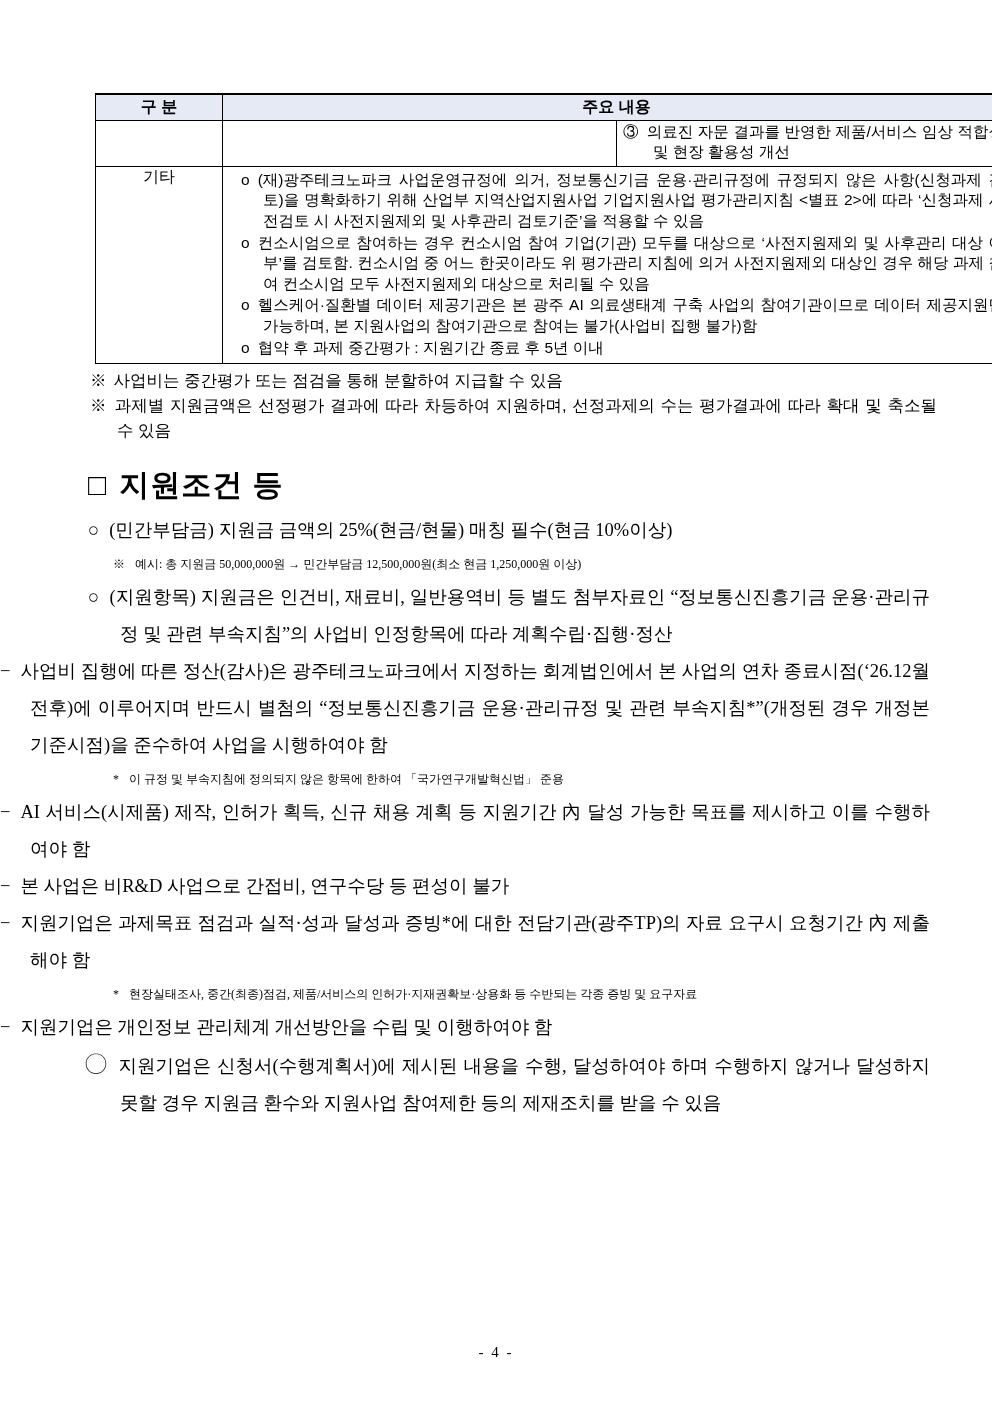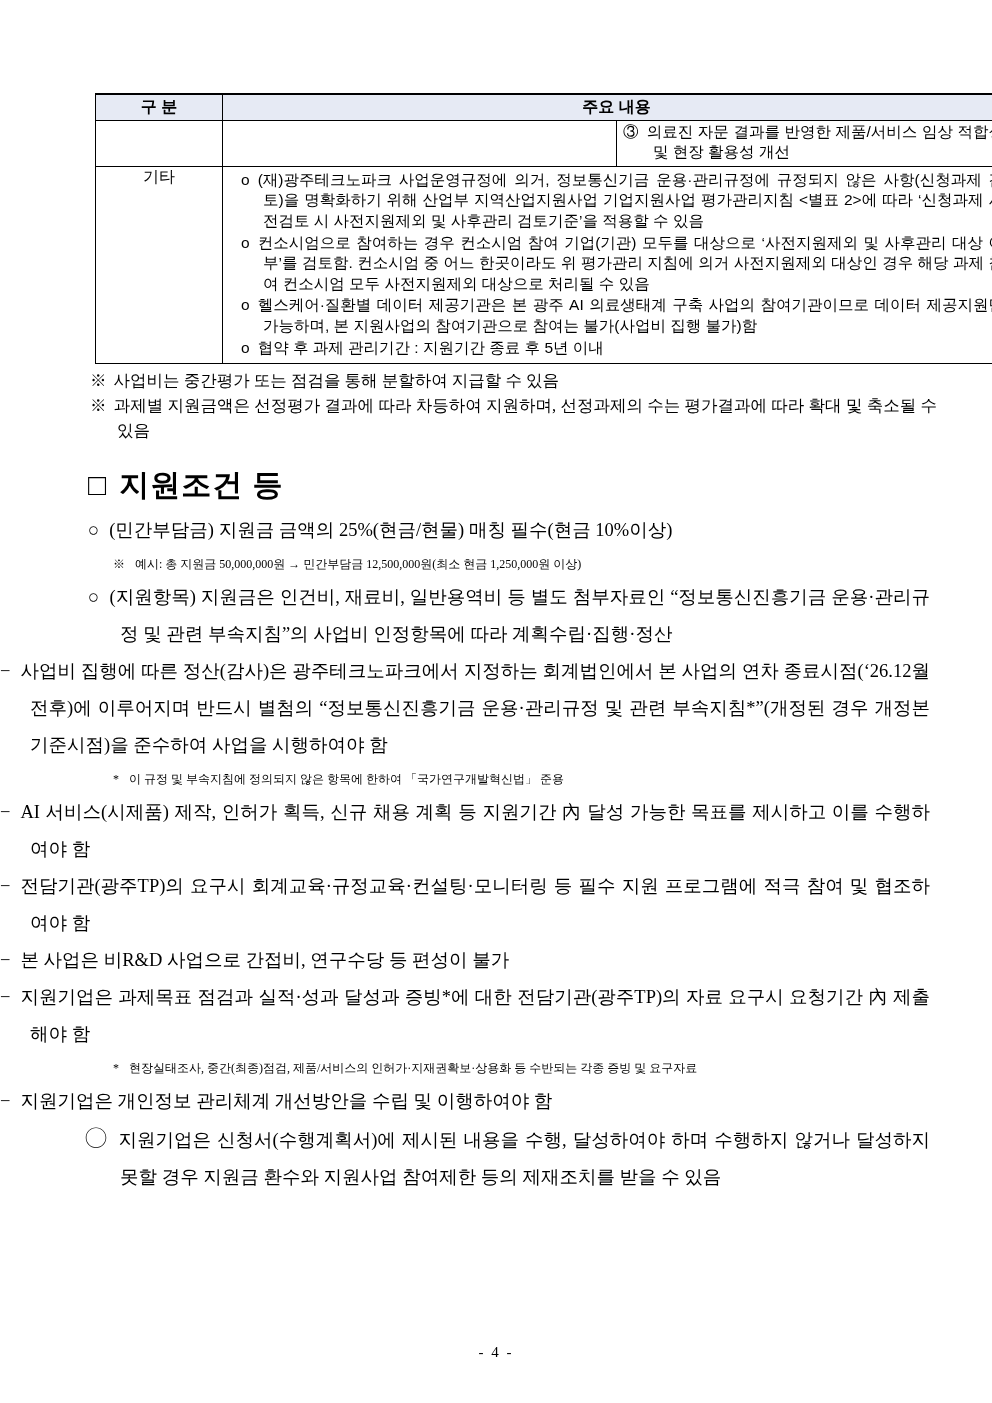--- a/index.html
+++ b/index.html
@@ -28,21 +28,21 @@
   td.gita-label { text-align:center; vertical-align:middle; font-size:16px; }
   td.gita-content { padding:3px 6px 4px 18px; }
   .t-item { padding-left:22px; text-indent:-22px; text-align:justify; margin-bottom:1px; }
   .t-mk { padding-right:8px; }
   .c-item { padding-left:30px; text-indent:-30px; text-align:justify; }
   .c-mk { padding-right:8px; }
 
   
   .footnotes {
     margin:4px 55px 0 90px;
-    font-family:Liberation Serif, serif;
+    font-family:Liberation Sans, sans-serif;
     font-size:16.5px; line-height:25px;
   }
   .footnote { padding-left:27px; text-indent:-27px; text-align:justify; }
   .fn-mk { padding-right:7px; }
 
   
   .section-heading {
     margin:25px 0 10px 88px;
     font-family:"Liberation Sans", sans-serif;
     font-weight:bold; font-size:30px; line-height:34px;
@@ -93,21 +93,21 @@
         <div class="t-item">
           <span class="t-mk">o</span><span>(재)광주테크노파크 사업운영규정에 의거, 정보통신기금 운용·관리규정에 규정되지 않은 사항(신청과제 검토)을 명확화하기 위해 산업부 지역산업지원사업 기업지원사업 평가관리지침 &lt;별표 2&gt;에 따라 ‘신청과제 사전검토 시 사전지원제외 및 사후관리 검토기준’을 적용할 수 있음</span>
         </div>
         <div class="t-item">
           <span class="t-mk">o</span><span>컨소시엄으로 참여하는 경우 컨소시엄 참여 기업(기관) 모두를 대상으로 ‘사전지원제외 및 사후관리 대상 여부’를 검토함. 컨소시엄 중 어느 한곳이라도 위 평가관리 지침에 의거 사전지원제외 대상인 경우 해당 과제 참여 컨소시엄 모두 사전지원제외 대상으로 처리될 수 있음</span>
         </div>
         <div class="t-item">
           <span class="t-mk">o</span><span>헬스케어·질환별 데이터 제공기관은 본 광주 AI 의료생태계 구축 사업의 참여기관이므로 데이터 제공지원만 가능하며, 본 지원사업의 참여기관으로 참여는 불가(사업비 집행 불가)함</span>
         </div>
         <div class="t-item">
-          <span class="t-mk">o</span><span>협약 후 과제 관리기간 : 지원기간 종료 후 5년 이내</span>
+          <span class="t-mk">o</span><span>협약 후 과제 중간평가 : 지원기간 종료 후 5년 이내</span>
         </div>
       </td>
     </tr>
   </tbody>
     </table>
 
   <div class="footnotes">
     <div class="footnote">
       <span class="fn-mk">※</span><span>사업비는 중간평가 또는 점검을 통해 분할하여 지급할 수 있음</span>
     </div>
@@ -141,23 +141,20 @@
 
     <div class="para p-note">
       <span class="mk">*</span><span>이 규정 및 부속지침에 정의되지 않은 항목에 한하여 「국가연구개발혁신법」 준용</span>
     </div>
 
 
     <div class="para p-dash">
       <span class="mk">−</span><span>AI 서비스(시제품) 제작, 인허가 획득, 신규 채용 계획 등 지원기간 內 달성 가능한 목표를 제시하고 이를 수행하여야 함</span>
     </div>
 
-    <div class="para p-dash">
-      <span class="mk">−</span><span>전담기관(광주TP)의 요구시 회계교육·규정교육·컨설팅·모니터링 등 필수 지원 프로그램에 적극 참여 및 협조하여야 함</span>
-    </div>
 
     <div class="para p-dash">
       <span class="mk">−</span><span>본 사업은 비R&amp;D 사업으로 간접비, 연구수당 등 편성이 불가</span>
     </div>
 
     <div class="para p-dash">
       <span class="mk">−</span><span>지원기업은 과제목표 점검과 실적·성과 달성과 증빙*에 대한 전담기관(광주TP)의 자료 요구시 요청기간 內 제출해야 함</span>
     </div>
 
     <div class="para p-note">

